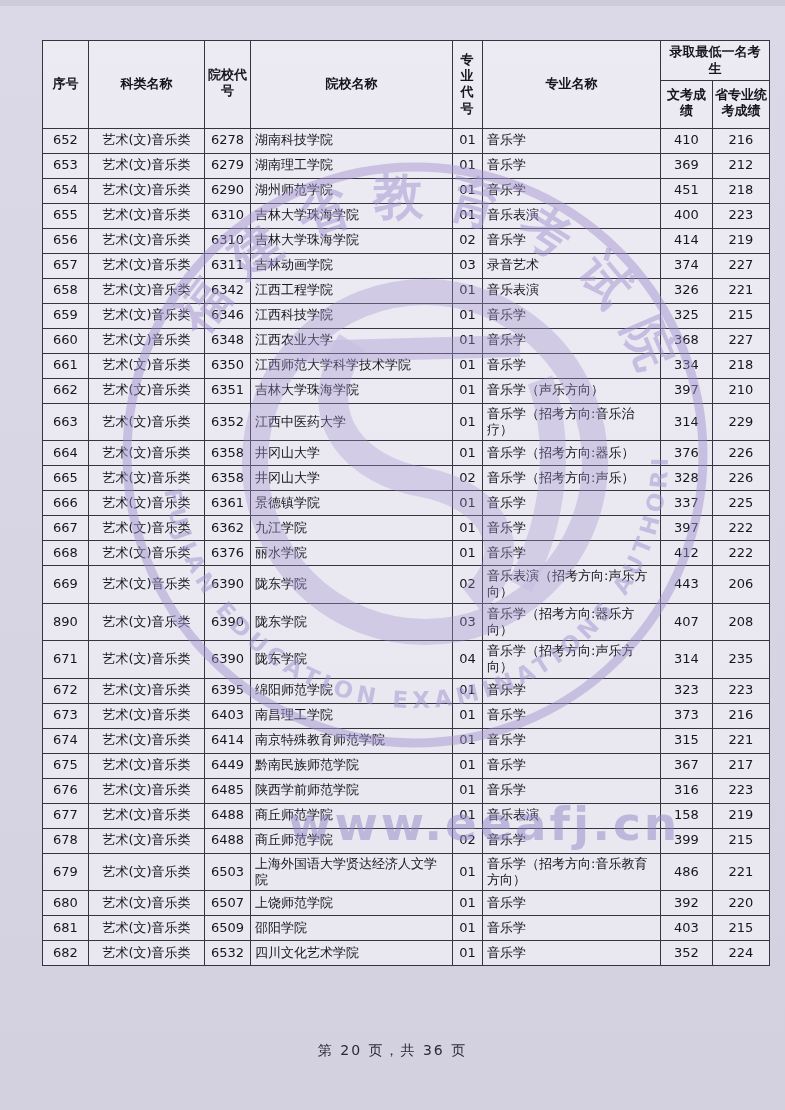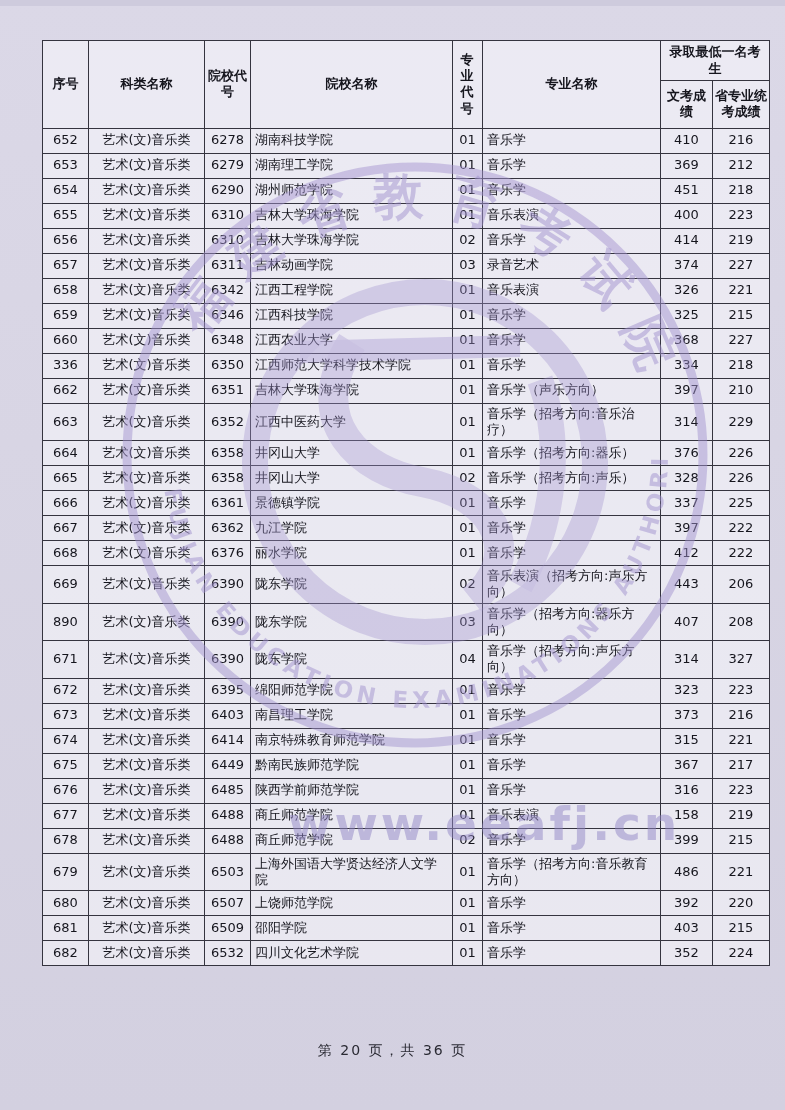--- a/index.html
+++ b/index.html
@@ -24,21 +24,21 @@
     border:1.6px solid #35343f; padding:2px 4px; color:#15151d;
     overflow:hidden;
   }
   .score-table thead th { font-weight:bold; text-align:center; vertical-align:middle; }
   .score-table thead tr.h1 { height:40px; }
   .score-table thead tr.h2 { height:44px; }
   .score-table td { height:25px; vertical-align:middle; }
   .c-center { text-align:center; }
   .c-left   { text-align:left; }
   .v-label { display:inline-block; width:14px; word-break:break-all; line-height:1.25; text-align:left; }
-  th.wrap { padding:7px 2px; }
+  th.wrap { padding:7px 2px;font-family:Liberation Mono, monospace; }
 
   .footer {
     position:absolute; top:1042px; left:0; width:785px; text-align:center;
     font-size:14px; color:#2a2a33; letter-spacing:2px;
   }
 
   .seal { position:absolute; left:0; top:0; z-index:3; pointer-events:none; }
   .url-mark {
     position:absolute; left:288px; top:796px; z-index:3; pointer-events:none;
     font-size:47px; font-weight:bold; letter-spacing:3px;
@@ -162,21 +162,21 @@
     <td class="c-center">660</td>
     <td class="c-center">艺术(文)音乐类</td>
     <td class="c-center">6348</td>
     <td class="c-left">江西农业大学</td>
     <td class="c-center">01</td>
     <td class="c-left">音乐学</td>
     <td class="c-center">368</td>
     <td class="c-center">227</td>
   </tr>
         <tr>
-    <td class="c-center">336</td>
+    <td class="c-center">661</td>
     <td class="c-center">艺术(文)音乐类</td>
     <td class="c-center">6350</td>
     <td class="c-left">江西师范大学科学技术学院</td>
     <td class="c-center">01</td>
     <td class="c-left">音乐学</td>
     <td class="c-center">334</td>
     <td class="c-center">218</td>
   </tr>
         <tr>
     <td class="c-center">662</td>
@@ -269,21 +269,21 @@
     <td class="c-center">208</td>
   </tr>
         <tr>
     <td class="c-center">671</td>
     <td class="c-center">艺术(文)音乐类</td>
     <td class="c-center">6390</td>
     <td class="c-left">陇东学院</td>
     <td class="c-center">04</td>
     <td class="c-left">音乐学（招考方向:声乐方向）</td>
     <td class="c-center">314</td>
-    <td class="c-center">327</td>
+    <td class="c-center">235</td>
   </tr>
         <tr>
     <td class="c-center">672</td>
     <td class="c-center">艺术(文)音乐类</td>
     <td class="c-center">6395</td>
     <td class="c-left">绵阳师范学院</td>
     <td class="c-center">01</td>
     <td class="c-left">音乐学</td>
     <td class="c-center">323</td>
     <td class="c-center">223</td>

